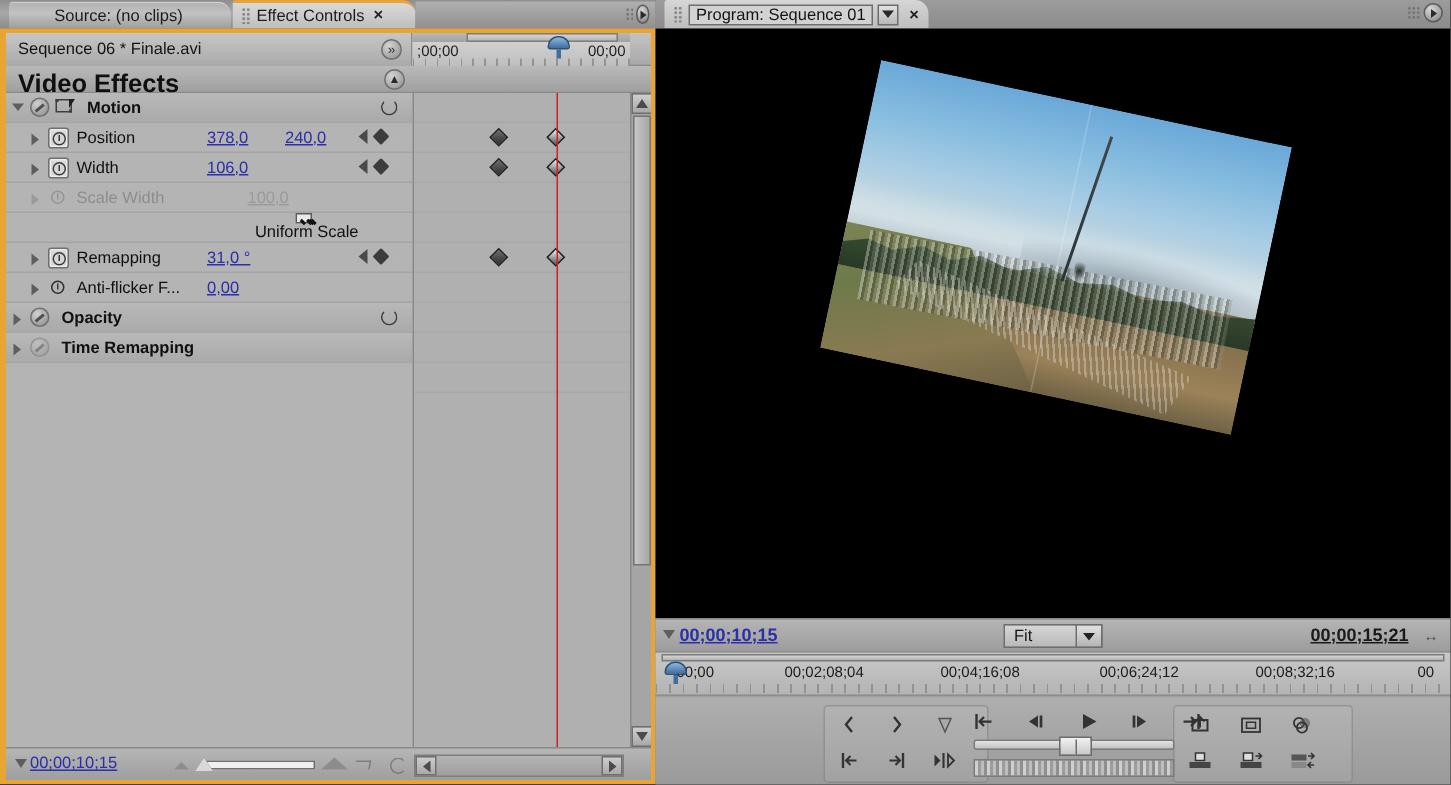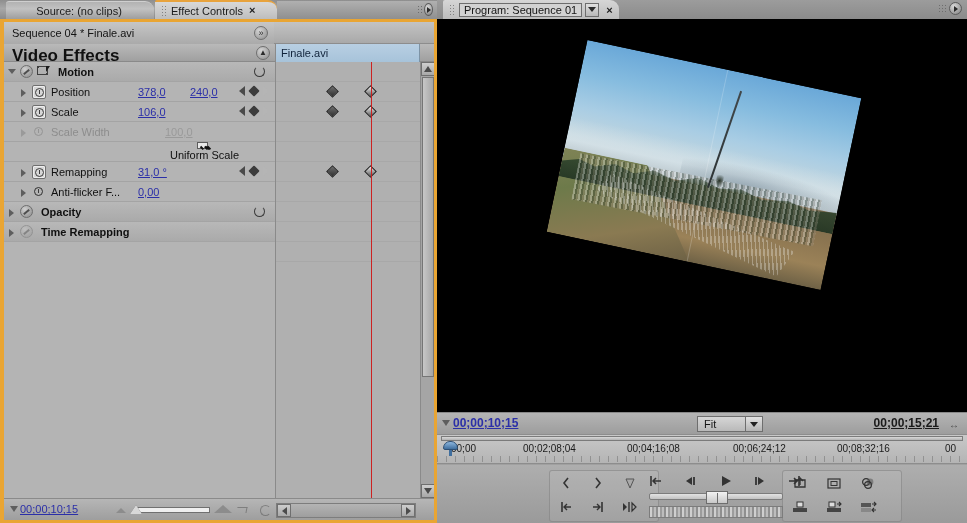--- a/index.html
+++ b/index.html
@@ -539,21 +539,21 @@
   .pm-tc-tri {
     position:absolute; left:5px; top:7px; width:0;height:0;
     border-left:4px solid transparent;border-right:4px solid transparent;
     border-top:6px solid #5e5e5e;
   }
   .fit-select {
     position:absolute; left:232px; top:3px; width:66px; height:16px;
     display:flex; align-items:center;
     background: linear-gradient(to bottom,#d6d6d6,#b9b9b9);
     border:1px solid #6e6e6e;
-    font-size:11px; color:#161616; padding-left:6px;margin-left:28px;
+    font-size:11px; color:#161616; padding-left:6px;
   }
   .fit-arrow {
     position:absolute; right:-1px; top:-1px; width:18px; height:16px;
     background: linear-gradient(to bottom,#e2e2e2,#b4b4b4);
     border:1px solid #6e6e6e;
     display:flex;align-items:center;justify-content:center;
   }
   .fit-arrow::after {
     content:'';width:0;height:0;
     border-left:4px solid transparent;border-right:4px solid transparent;
@@ -649,31 +649,42 @@
         <span class="dots"></span>
         <span class="circ-btn"></span>
       </div>
     </div>
 
     <div class="ec-frame">
       <div class="ec-inner">
 
         <div class="ec-head">
           <div class="ec-seqname">
-            <span>Sequence 04 * Finale.avi</span>
+            <span>Sequence 06 * Finale.avi</span>
             <span class="chev-btn">»</span>
+          </div>
+          <div class="ec-ruler">
+            <div class="ruler-scrollbar">
+              <div class="ruler-scroll-thumb"></div>
+            </div>
+            <div class="ruler-body">
+              <span class="ruler-tc-l">;00;00</span>
+              <span class="ruler-tc-r">00;00</span>
+              <div class="ruler-ticks"></div>
+            </div>
+            <div class="ec-playhead-marker">
+              <div class="ph-head"></div>
+              <div class="ph-stem"></div>
+            </div>
           </div>
         </div>
 
         <div class="ve-bar">
           <span class="ve-label">Video Effects</span>
           <span class="ve-collapse">▲</span>
-          <div class="ve-clipname">
-            <span>Finale.avi</span>
-          </div>
         </div>
 
         <div class="prop-list">
 
           <div class="row group">
             <span class="tw open"></span>
             <span class="fx-icon"></span>
             <span class="motion-icon">
               <span class="mbox"></span>
                 <span class="arrow"></span>
@@ -695,21 +706,21 @@
               <span class="nav-diamond"></span>
               <span class="nav-next"></span>
             </span>
           </div>
 
           <div class="row">
             <span class="tw" style="margin-left:16px"></span>
             <span class="stopwatch on">
                 <span class="sw-face"></span>
               </span>
-            <span class="pname">Scale</span>
+            <span class="pname">Width</span>
             <span class="pval pv1">106,0</span>
             <span class="kf-nav">
               <span class="nav-prev"></span>
               <span class="nav-diamond"></span>
               <span class="nav-next"></span>
             </span>
           </div>
 
           <div class="row">
             <span class="tw dim" style="margin-left:16px"></span>

